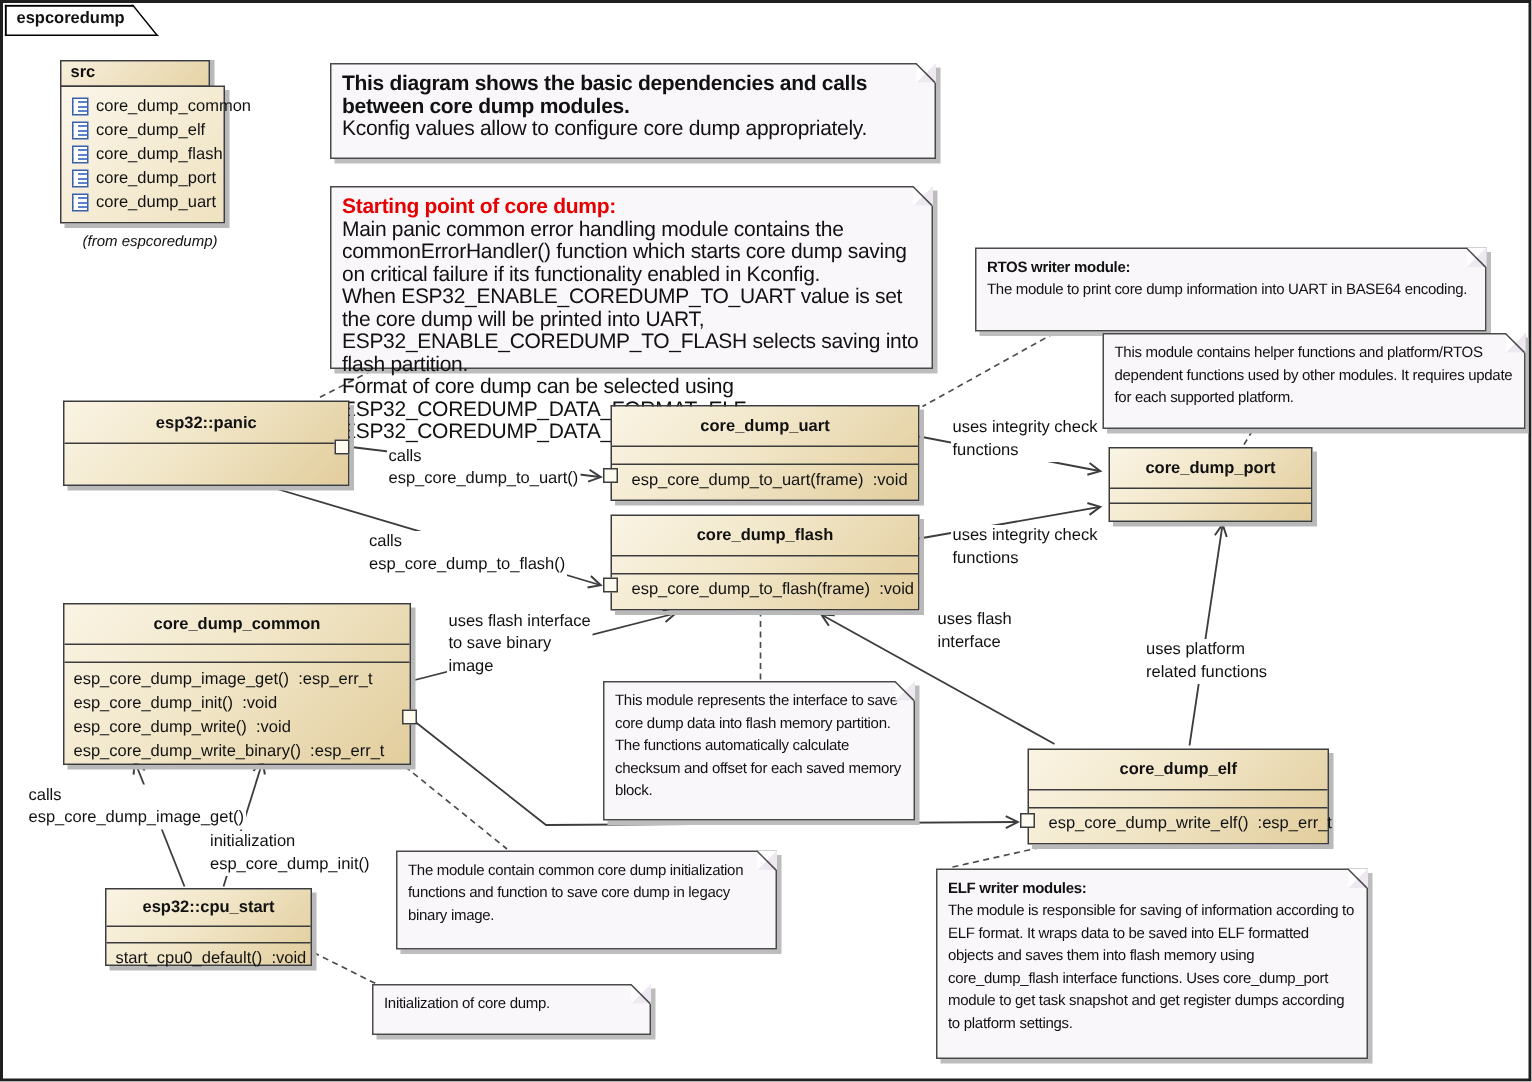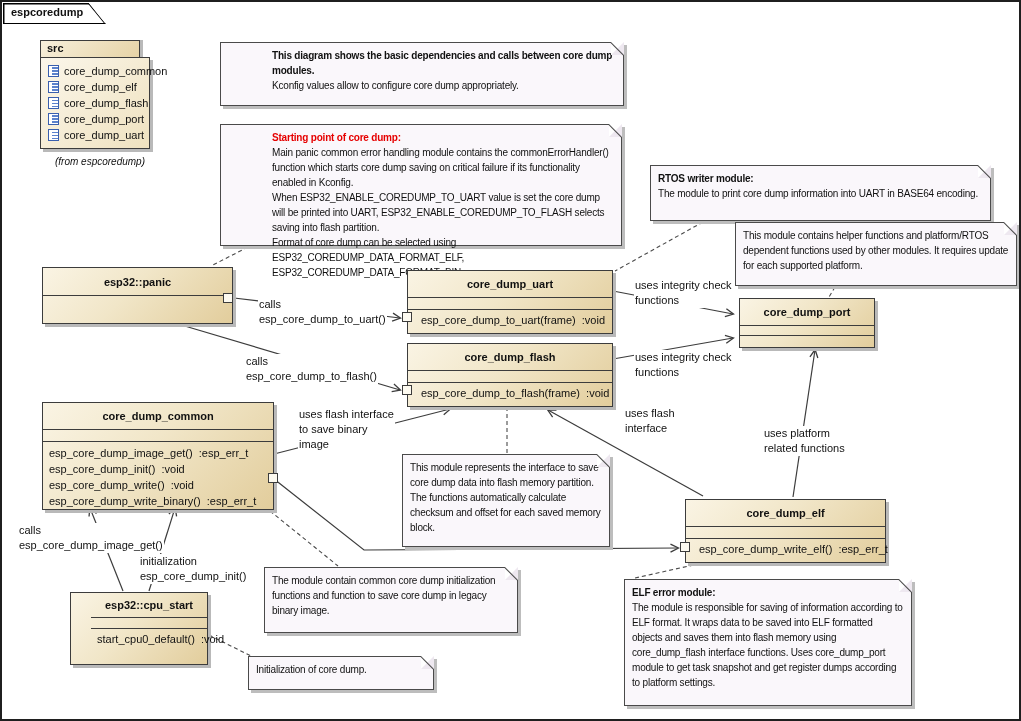--- a/index.html
+++ b/index.html
@@ -40,21 +40,21 @@
     box-shadow:3px 3px 0 #bdbdbd;box-sizing:border-box;padding:5px 7px;
     font-size:10px;letter-spacing:-0.2px;line-height:15px;}
   .uml-note .fold{position:absolute;top:-1px;right:-1px;width:13px;height:13px;background:#ffffff;}
   .uml-note .fold::before{content:"";position:absolute;left:0;top:0;width:0;height:0;
     border-left:13px solid transparent;border-bottom:13px solid #eee8f0;}
   .uml-note .fold::after{content:"";position:absolute;left:0;top:0;width:18.4px;height:0;
     border-top:1px solid #4a4a4a;transform:rotate(45deg);transform-origin:0 0;}
   .note-title{font-weight:bold;white-space:pre-line;}
   .note-title.red{color:#e60000;}
   .note-body{white-space:pre-line;}
-  .note-big .note-title,.note-big .note-body{font-size:10px;margin-left:44px;}
+  .note-big .note-title,.note-big .note-body{font-size:14px;}
   
   .uml-package{position:absolute;z-index:2;font-size:11px;}
   .pkg-tab{position:absolute;left:0;top:0;width:100px;height:18px;border:1.5px solid #3c3c3c;
     box-sizing:border-box;background:linear-gradient(135deg,#f7efdb,#e6d3a6);
     font-weight:bold;padding:1px 0 0 6px;box-shadow:3px 0 0 #b9b9b9;}
   .pkg-body{position:absolute;left:0;top:17px;width:110px;height:92px;border:1.5px solid #3c3c3c;
     box-sizing:border-box;background:linear-gradient(135deg,#fbf6ea,#efe2c0);
     box-shadow:3px 3px 0 #b9b9b9;padding-top:5px;}
   .pkg-item{display:flex;align-items:center;gap:5px;padding:1px 0 1px 7px;height:14px;}
   .doc-icon{width:11px;height:12px;border:1px solid #3a5fae;box-sizing:border-box;flex:0 0 auto;
@@ -169,21 +169,21 @@
     <div class="note-body">The module contain common core dump initialization functions and function to save core dump in legacy binary image.</div>
   </div>
 
   <div class="uml-note" style="left:246px;top:654px;width:186px;height:34px;">
     <div class="fold"></div>
     <div class="note-body">Initialization of core dump.</div>
   </div>
 
   <div class="uml-note" style="left:622px;top:577px;width:288px;height:127px;">
     <div class="fold"></div>
-    <div class="note-title">ELF error module:</div>
+    <div class="note-title">ELF writer modules:</div>
     <div class="note-body">The module is responsible for saving of information according to ELF format. It wraps data to be saved into ELF formatted objects and saves them into flash memory using core_dump_flash interface functions. Uses core_dump_port module to get task snapshot and get register dumps according to platform settings.</div>
   </div>
 
   <div class="uml-class" style="left:40px;top:265px;width:191px;height:57px;">
     <div class="cls-name" style="height:28px;">esp32::panic</div>
   </div>
 
   <div class="uml-class" style="left:405px;top:268px;width:206px;height:64px;">
     <div class="cls-name" style="height:27px;">core_dump_uart</div>
     <div class="cls-attrs" style="height:12px;"></div>
@@ -212,21 +212,21 @@
       <div class="m-line u">esp_core_dump_write_binary()  :esp_err_t</div>
     </div>
   </div>
 
   <div class="uml-class" style="left:683px;top:497px;width:201px;height:64px;">
     <div class="cls-name" style="height:27px;">core_dump_elf</div>
     <div class="cls-attrs" style="height:12px;"></div>
     <div class="cls-method with-port">esp_core_dump_write_elf()  :esp_err_t</div>
   </div>
 
-  <div class="uml-class" style="left:68px;top:590px;width:138px;height:73px;padding-left:20px;">
+  <div class="uml-class" style="left:68px;top:590px;width:138px;height:52px;">
     <div class="cls-name" style="height:25px;">esp32::cpu_start</div>
     <div class="cls-attrs" style="height:11px;"></div>
     <div class="cls-method">start_cpu0_default()  :void</div>
   </div>
 
   <div class="port-sq" style="left:221px;top:291px;"></div>
   <div class="port-sq" style="left:400px;top:310px;"></div>
   <div class="port-sq" style="left:400px;top:383px;"></div>
   <div class="port-sq" style="left:266px;top:471px;"></div>
   <div class="port-sq" style="left:678px;top:540px;"></div>

